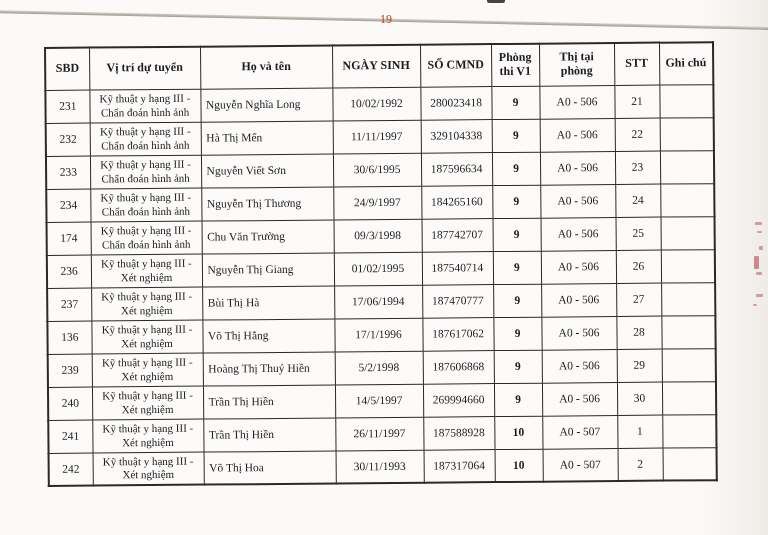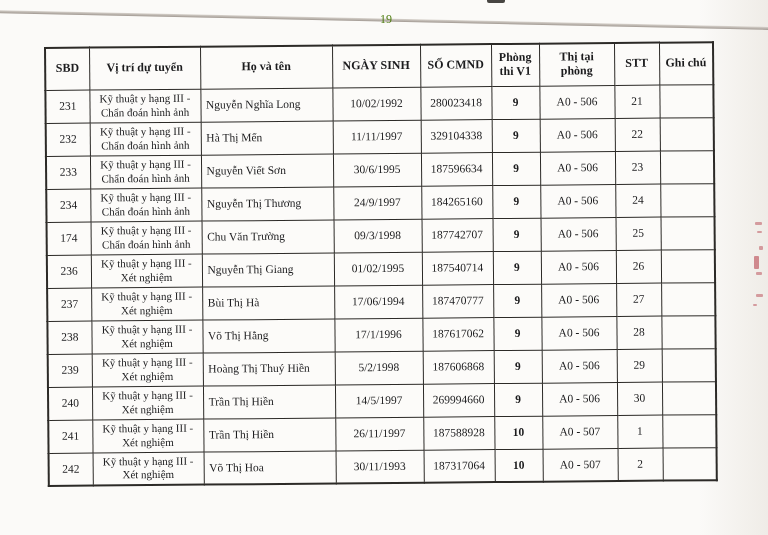--- a/index.html
+++ b/index.html
@@ -26,21 +26,21 @@
     width: 18px; height: 3px;
     background: #474542;
     border-radius: 0 0 2px 2px;
   }
   .page-number {
     position: absolute;
     left: 358px; top: 12px;
     width: 56px;
     text-align: center;
     font-size: 12px;
-    color: #4d7c0f;
+    color: #c2410c;
   }
 
   
   .table-wrap {
     position: absolute;
     left: 44px; top: 47px;
     width: 668px;
     transform: rotate(-0.5deg);
     transform-origin: left top;
   }
@@ -206,21 +206,21 @@
           <td>Kỹ thuật y hạng III - Xét nghiệm</td>
           <td>Bùi Thị Hà</td>
           <td>17/06/1994</td>
           <td>187470777</td>
           <td>9</td>
           <td>A0 - 506</td>
           <td>27</td>
           <td></td>
         </tr>
         <tr>
-          <td>238</td>
+          <td>136</td>
           <td>Kỹ thuật y hạng III - Xét nghiệm</td>
           <td>Võ Thị Hằng</td>
           <td>17/1/1996</td>
           <td>187617062</td>
           <td>9</td>
           <td>A0 - 506</td>
           <td>28</td>
           <td></td>
         </tr>
         <tr>

